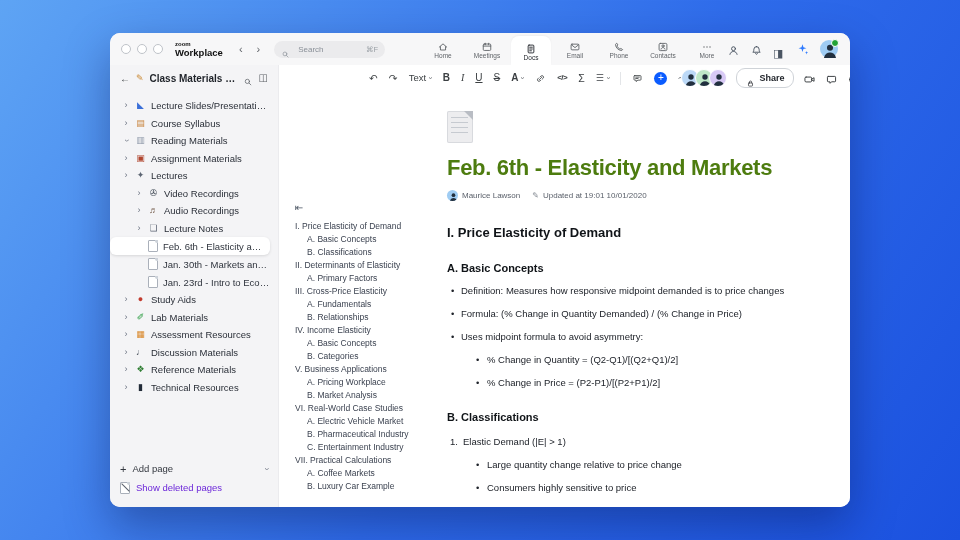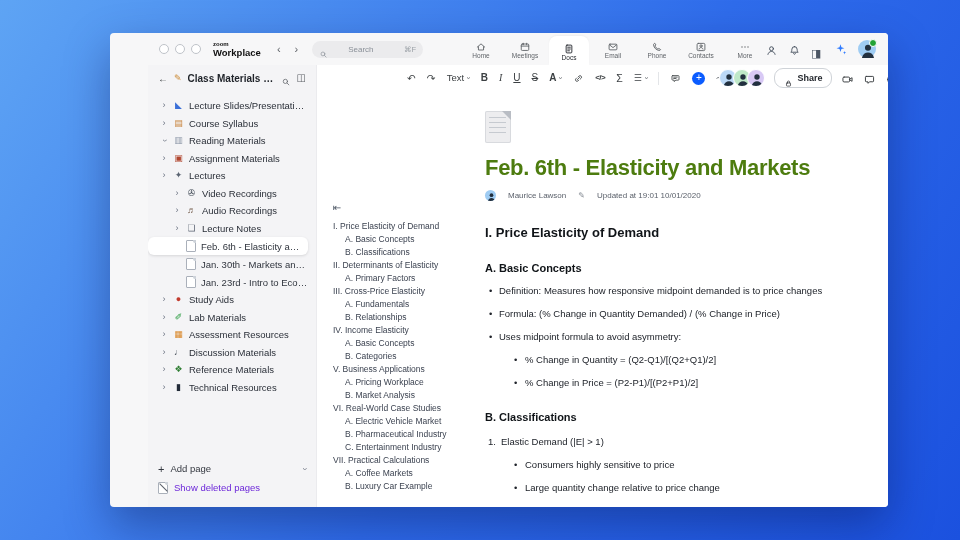--- a/index.html
+++ b/index.html
@@ -1,29 +1,29 @@
 <!DOCTYPE html>
 <html><head>
 <meta charset="utf-8">
 <style>
   html,body{margin:0;padding:0;width:960px;height:540px;overflow:hidden;
     font-family:"Liberation Sans","DejaVu Sans",sans-serif;-webkit-font-smoothing:antialiased;}
   .stage{width:960px;height:540px;background:linear-gradient(125deg,#5ea4f4 0%,#2f6ceb 55%,#1b51df 100%);position:relative;}
-  .window{position:absolute;left:110px;top:33px;width:740px;height:474px;border-radius:4px;
-    background:#f7f7f8;box-shadow:0 18px 45px rgba(0,10,60,.35);overflow:hidden;display:flex;flex-direction:column;padding-left:38px;}
+  .window{position:absolute;left:110px;top:33px;width:740px;height:474px;border-radius:10px;
+    background:#f7f7f8;box-shadow:0 18px 45px rgba(0,10,60,.35);overflow:hidden;display:flex;flex-direction:column;}
   
   .titlebar{height:32px;flex:0 0 32px;display:flex;align-items:center;background:#f7f7f8;position:relative;}
   .tl-group{display:flex;gap:6px;margin-left:11px;}
   .tl{width:8px;height:8px;border-radius:50%;border:1px solid #bfc3c9;background:#fff;}
   .logo{margin-left:12px;line-height:1;}
   .logo .l1{font-size:6px;font-weight:700;color:#111;display:block;}
   .logo .l2{font-size:9.5px;font-weight:700;color:#111;display:block;margin-top:1px;}
   .navarrows{display:flex;gap:14px;margin-left:16px;color:#5f6368;font-size:11px;}
   .navarrows span{cursor:default;}
-  .searchpill{margin-left:14px;width:112px;height:17px;border-radius:9px;background:#ebebed;display:flex;align-items:center;padding:0 7px;gap:20px;}
+  .searchpill{margin-left:14px;width:112px;height:17px;border-radius:9px;background:#ebebed;display:flex;align-items:center;padding:0 7px;gap:8px;}
   .searchpill .mag{width:9px;height:9px;color:#8a9098;flex:0 0 9px;}
   .searchpill .ph{font-size:8px;color:#8a9098;flex:1;}
   .searchpill .sc{font-size:7.5px;color:#9aa0a6;}
   .tabs{display:flex;align-items:flex-end;height:32px;margin-left:38px;gap:4px;}
   .tab{width:40px;height:32px;display:flex;flex-direction:column;align-items:center;justify-content:center;gap:1px;color:#5f6368;}
   .tab .ticon{width:12px;height:12px;}
   .tab .tlabel{font-size:6.5px;}
   .tab.active{background:#fff;border-radius:8px 8px 0 0;height:29px;color:#1f2329;box-shadow:0 -1px 2px rgba(0,0,0,.04);}
   .tb-right{margin-left:auto;margin-right:12px;display:flex;align-items:center;gap:10px;color:#4b5563;}
   .tb-right .ic{width:13px;height:13px;}
@@ -90,21 +90,21 @@
   .toc-collapse{font-size:10px;color:#4b5563;display:inline-block;margin-bottom:7px;}
   .toc-item{font-size:8.5px;color:#3b4250;line-height:13px;white-space:nowrap;overflow:hidden;text-overflow:ellipsis;}
   .toc-item.l1{padding-left:12px;}
   .doc-content{margin-left:168px;width:372px;padding-top:20px;color:#20242b;}
   .doc-icon{width:26px;height:32px;background:#ededef;border-radius:2px;position:relative;box-shadow:inset 0 0 0 1px #d8dade;}
   .doc-icon::before{content:"";position:absolute;right:0;top:0;border-style:solid;border-width:0 9px 9px 0;border-color:transparent #b9bdc4 transparent transparent;}
   .doc-icon::after{content:"";position:absolute;left:4px;right:5px;top:6px;height:20px;
     background:repeating-linear-gradient(#c6cad0 0 1.5px,transparent 1.5px 5px);}
   .doc-title{font-size:22px;font-weight:700;color:#4d7c0f;margin-top:12px;letter-spacing:-.3px;}
   .doc-meta{display:flex;align-items:center;gap:12px;margin-top:9px;}
-  .meta-chunk{display:flex;align-items:center;gap:12px;font-size:8px;color:#5b616b;}
+  .meta-chunk{display:flex;align-items:center;gap:4px;font-size:8px;color:#5b616b;}
   .meta-av{width:11px;height:11px;border-radius:50%;background:#9fccf3;position:relative;overflow:hidden;flex:0 0 11px;}
   .meta-av svg{position:absolute;inset:1px;}
   .meta-pen{font-size:8px;color:#8a9098;}
   .h2{font-size:13px;font-weight:700;color:#101418;margin-top:24px;}
   .h3{font-size:11px;font-weight:700;color:#101418;margin-top:22px;}
   .b0,.b1{font-size:9.5px;line-height:13px;margin-top:10px;position:relative;}
   .b0{padding-left:14px;}
   .b0::before{content:"•";position:absolute;left:4px;}
   .b1{padding-left:40px;}
   .b1::before{content:"•";position:absolute;left:29px;}
@@ -457,22 +457,22 @@
             <div id="doc-body">
                 <div class="h2">I. Price Elasticity of Demand</div>
                 <div class="h3">A. Basic Concepts</div>
                 <div class="b0">Definition: Measures how responsive midpoint demanded is to price changes</div>
                 <div class="b0">Formula: (% Change in Quantity Demanded) / (% Change in Price)</div>
                 <div class="b0">Uses midpoint formula to avoid asymmetry:</div>
                 <div class="b1">% Change in Quantity = (Q2-Q1)/[(Q2+Q1)/2]</div>
                 <div class="b1">% Change in Price = (P2-P1)/[(P2+P1)/2]</div>
                 <div class="h3">B. Classifications</div>
                 <div class="numb"><span class="mk">1.</span><span>Elastic Demand (|E| &gt; 1)</span></div>
+                <div class="b1">Large quantity change relative to price change</div>
                 <div class="b1">Consumers highly sensitive to price</div>
-                <div class="b1">Large quantity change relative to price change</div>
                 <div class="b1">Example: Movie tickets</div>
               </div>
           </div>
         </div>
       </section>
     </div>
   </div>
 </div>
 
 </body></html>

